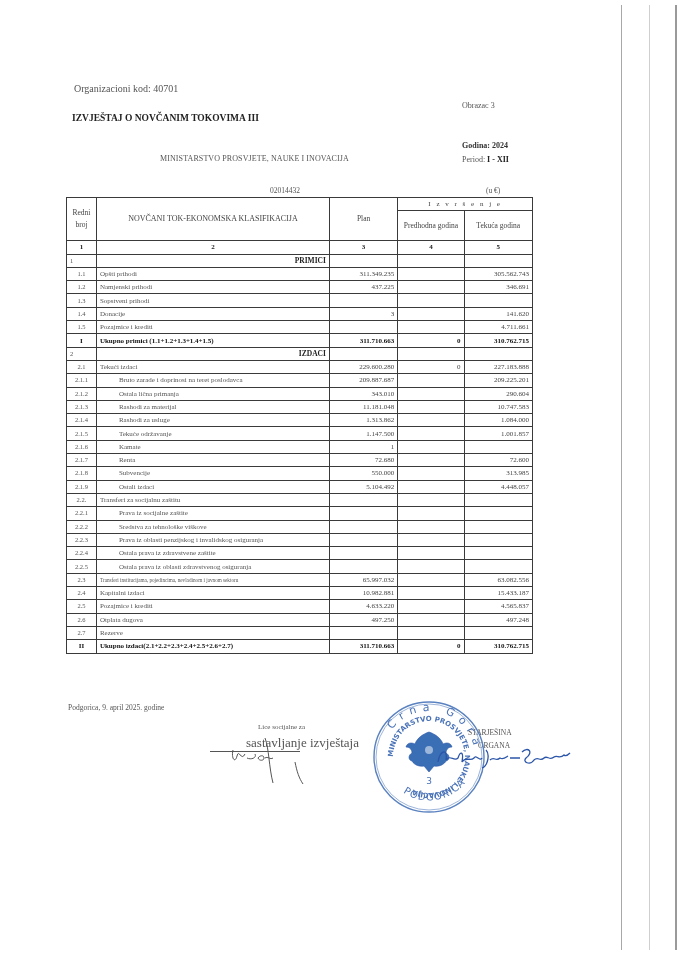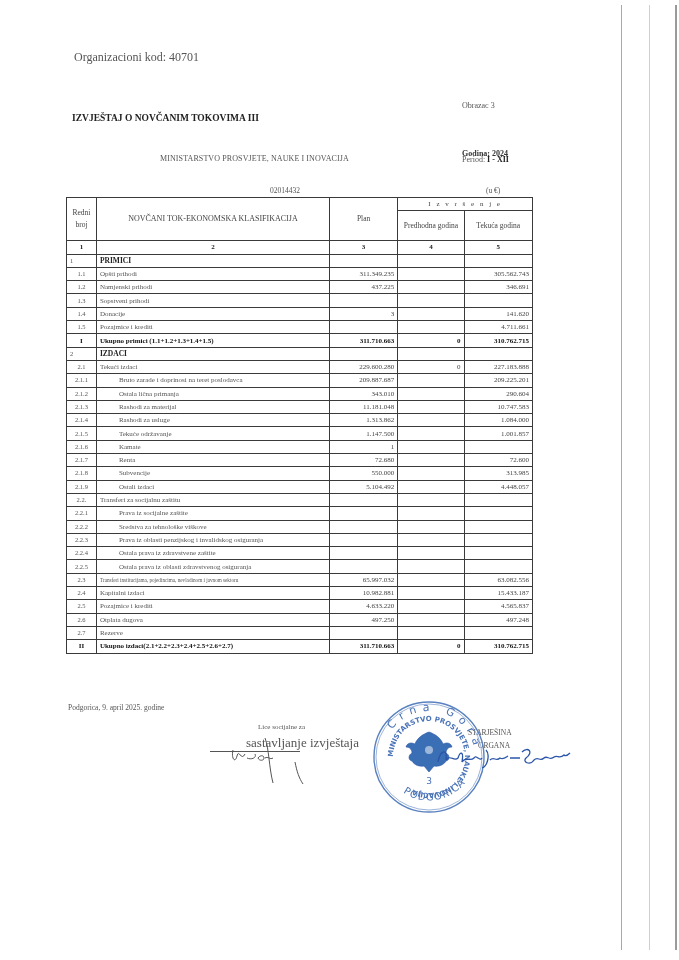--- a/index.html
+++ b/index.html
@@ -1,22 +1,22 @@
 <!DOCTYPE html>
 <html><head>
 <meta charset="utf-8">
 <style>
   html, body { margin: 0; padding: 0; background: #ffffff; }
   body { width: 679px; height: 960px; position: relative; overflow: hidden;
          font-family: "Liberation Serif", "DejaVu Serif", serif; color: #2a2a2a; }
   .abs { position: absolute; }
-  .org-code { left: 74px; top: 50px; font-size: 12px; color: #555; }
+  .org-code { left: 74px; top: 83px; font-size: 10px; color: #555; }
   .form-no { left: 462px; top: 101px; font-size: 8px; color: #555; }
   .title { left: 72px; top: 113px; font-size: 9.5px; font-weight: bold; color: #222; text-align: center; }
-  .year { left: 462px; top: 141px; font-size: 8px; font-weight: bold; color: #333; margin-top: 8px; }
+  .year { left: 462px; top: 141px; font-size: 8px; font-weight: bold; color: #333; }
   .period { left: 462px; top: 155px; font-size: 8px; color: #555; }
   .period b { color: #222; }
   .ministry { left: 160px; top: 154px; font-size: 8px; color: #555; letter-spacing: 0.1px; }
   .code { left: 235px; top: 186px; font-size: 7.5px; color: #555; padding-left: 35px; }
   .currency { left: 486px; top: 186px; font-size: 7.5px; color: #555; }
 
   table.report { position: absolute; left: 66px; top: 197px; width: 467px;
     border-collapse: collapse; table-layout: fixed; font-size: 7px; }
   table.report td, table.report th { border: 1px solid #3a3a3a; padding: 0 3px;
     height: 12.3px; line-height: 12px; white-space: nowrap; overflow: hidden; font-weight: normal; }
@@ -28,21 +28,21 @@
   .col-cur { width: 64px; }
   th.h { text-align: center; color: #444; font-size: 7.5px; line-height: 10px; }
   th.izv { letter-spacing: 2px; font-size: 7px; height: 11px; }
   tr.nums td { text-align: center; font-weight: bold; color: #222; }
   td.no { text-align: center; color: #555; font-size: 6.5px; }
   td.no.left { text-align: left; }
   td.desc { color: #555; }
   td.desc.ind { padding-left: 22px; margin-left: 36px; }
   td.desc.small { font-size: 5.2px; }
   td.num { text-align: right; color: #444; }
-  tr.sect td.desc { text-align: left; font-weight: bold; color: #222; font-size: 7.5px; }
+  tr.sect td.desc { text-align: right; font-weight: bold; color: #222; font-size: 7.5px; }
   tr.total td { font-weight: bold; color: #111; border-top: 1.5px solid #222; }
   tr.total td.no { font-size: 7px; }
 
   .place-date { left: 68px; top: 703px; font-size: 7.5px; color: #555; }
   .resp1 { left: 258px; top: 723px; font-size: 7px; color: #555; }
   .resp2 { left: 246px; top: 735px; font-size: 13px; color: #555; }
   .head1 { left: 468px; top: 728px; font-size: 7.5px; color: #555; }
   .head2 { left: 478px; top: 741px; font-size: 7.5px; color: #555; }
   .sig-line { left: 210px; top: 751px; width: 90px; height: 0; border-top: 1px solid #555; }
   .edge-line { width: 1px; background: #a8a8a8; top: 5px; height: 945px; }

